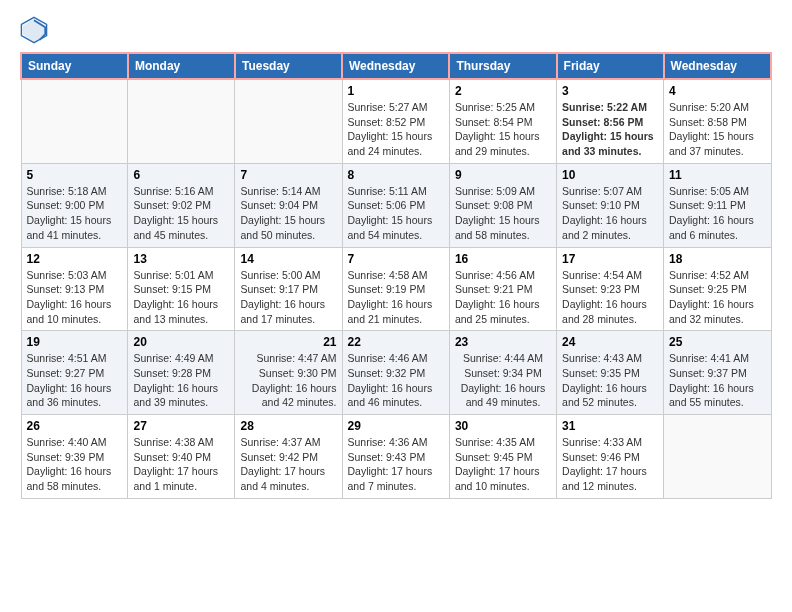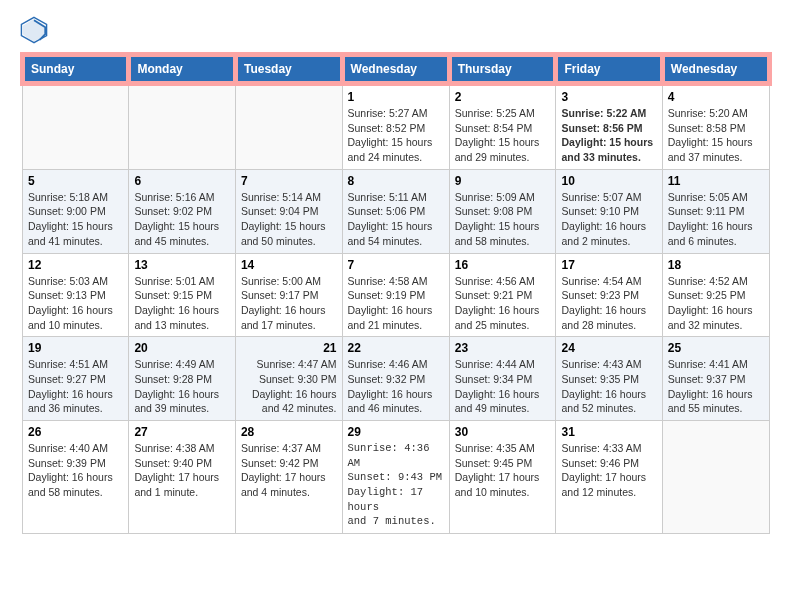--- a/index.html
+++ b/index.html
@@ -52,21 +52,21 @@
       border-collapse: collapse;
       font-size: 11px;
     }
     .calendar th {
       background-color: #2a6db5;
       color: #fff;
       text-align: left;
       padding: 5px 6px;
       font-size: 12px;
       font-weight: bold;
-      border: 5px solid #fca5a5;
+      border: 2px solid #fca5a5;
     }
     .calendar td {
       border: 1px solid #ccc;
       vertical-align: top;
       padding: 4px 5px;
       width: 108px;
       min-height: 80px;
       background: #fff;
     }
     .calendar tr:nth-child(even) td {
@@ -279,21 +279,21 @@
         </td>
         <td style="background: rgb(240, 244, 249);">
           <span class="day-num">22</span>
           <div class="day-info" style="white-space: pre-line;">Sunrise: 4:46 AM
 Sunset: 9:32 PM
 Daylight: 16 hours
 and 46 minutes.</div>
         </td>
         <td style="background: rgb(240, 244, 249);">
           <span class="day-num">23</span>
-          <div class="day-info" style="white-space: pre-line;">Sunrise: 4:44 AM
+          <div class="day-info" style="white-space: pre-line; text-align: center;">Sunrise: 4:44 AM
 Sunset: 9:34 PM
 Daylight: 16 hours
 and 49 minutes.</div>
         </td>
         <td style="background: rgb(240, 244, 249);">
           <span class="day-num">24</span>
           <div class="day-info" style="white-space: pre-line;">Sunrise: 4:43 AM
 Sunset: 9:35 PM
 Daylight: 16 hours
 and 52 minutes.</div>
@@ -323,21 +323,21 @@
         </td>
         <td>
           <span class="day-num">28</span>
           <div class="day-info" style="white-space: pre-line;">Sunrise: 4:37 AM
 Sunset: 9:42 PM
 Daylight: 17 hours
 and 4 minutes.</div>
         </td>
         <td>
           <span class="day-num">29</span>
-          <div class="day-info" style="white-space: pre-line; font-family: Liberation Mono, monospace;">Sunrise: 4:36 AM
+          <div class="day-info" style="white-space: pre-line;">Sunrise: 4:36 AM
 Sunset: 9:43 PM
 Daylight: 17 hours
 and 7 minutes.</div>
         </td>
         <td>
           <span class="day-num">30</span>
           <div class="day-info" style="white-space: pre-line;">Sunrise: 4:35 AM
 Sunset: 9:45 PM
 Daylight: 17 hours
 and 10 minutes.</div>

